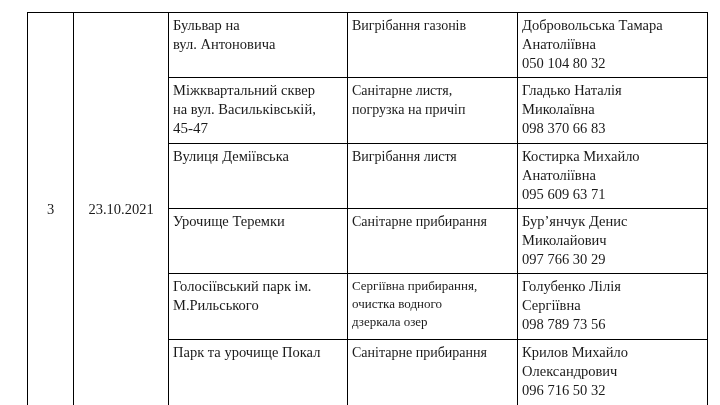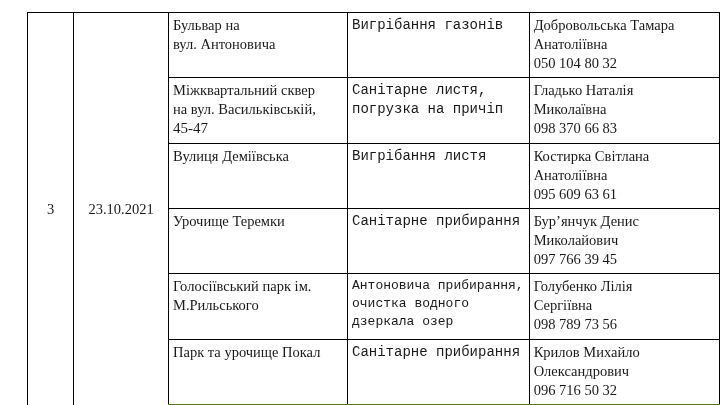--- a/index.html
+++ b/index.html
@@ -1,26 +1,26 @@
 <!DOCTYPE html>
 <html><head>
 <meta charset="utf-8">
 <style>
   html, body { margin: 0; padding: 0; background: #ffffff; }
   body { width: 720px; height: 405px; overflow: hidden; position: relative;
          font-family: "Liberation Serif", serif; color: #1a1a1a; }
   table { position: absolute; left: 27px; top: 12px; border-collapse: collapse; table-layout: fixed; }
   td { border: 1px solid #000; vertical-align: top; padding: 3px 5px 0 4px; line-height: 19px; font-size: 14.5px; }
   td.num, td.date { vertical-align: middle; text-align: center; padding: 0; }
-  td.act { font-size: 14px; font-family: Liberation Mono, monospace; }
+  td.act { font-size: 14px; }
   td.act.small { font-size: 13px; line-height: 18px; }
   .line { display: block; white-space: nowrap; }
   tr.r { height: 65px; }
   tr.tall { height: 66px; }
-  .last td { border-bottom: 4px solid #4d7c0f; }
+  .last td { border-bottom: 1px solid #4d7c0f; }
 </style>
 </head>
 <body>
 
 <table>
   <colgroup>
     <col style="width:46px">
     <col style="width:95px">
     <col style="width:179px">
     <col style="width:170px">
@@ -60,45 +60,45 @@
       </td>
     </tr>
     <tr class="r">
       <td>
         <span class="line">Вулиця Деміївська</span>
       </td>
       <td class="act">
         <span class="line">Вигрібання листя</span>
       </td>
       <td>
-        <span class="line">Костирка Світлана</span>
+        <span class="line">Костирка Михайло</span>
         <span class="line">Анатоліївна</span>
-        <span class="line">095 609 63 61</span>
+        <span class="line">095 609 63 71</span>
       </td>
     </tr>
     <tr class="r">
       <td>
         <span class="line">Урочище Теремки</span>
       </td>
       <td class="act">
         <span class="line">Санітарне прибирання</span>
       </td>
       <td>
         <span class="line">Бур’янчук Денис</span>
         <span class="line">Миколайович</span>
-        <span class="line">097 766 39 45</span>
+        <span class="line">097 766 30 29</span>
       </td>
     </tr>
     <tr class="tall">
       <td>
         <span class="line">Голосіївський парк ім.</span>
         <span class="line">М.Рильського</span>
       </td>
       <td class="act small">
-        <span class="line">Антоновича прибирання,</span>
+        <span class="line">Сергіївна прибирання,</span>
         <span class="line">очистка водного</span>
         <span class="line">дзеркала озер</span>
       </td>
       <td>
         <span class="line">Голубенко Лілія</span>
         <span class="line">Сергіївна</span>
         <span class="line">098 789 73 56</span>
       </td>
     </tr>
     <tr class="tall last">

